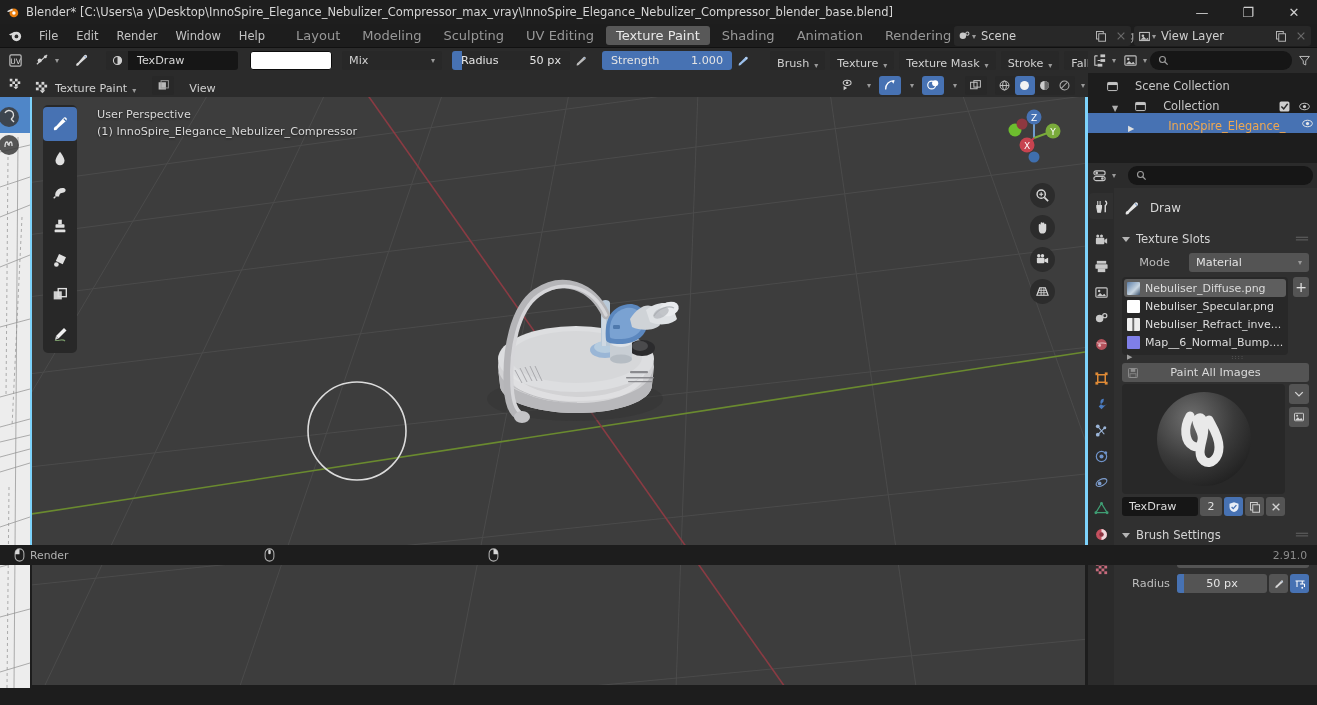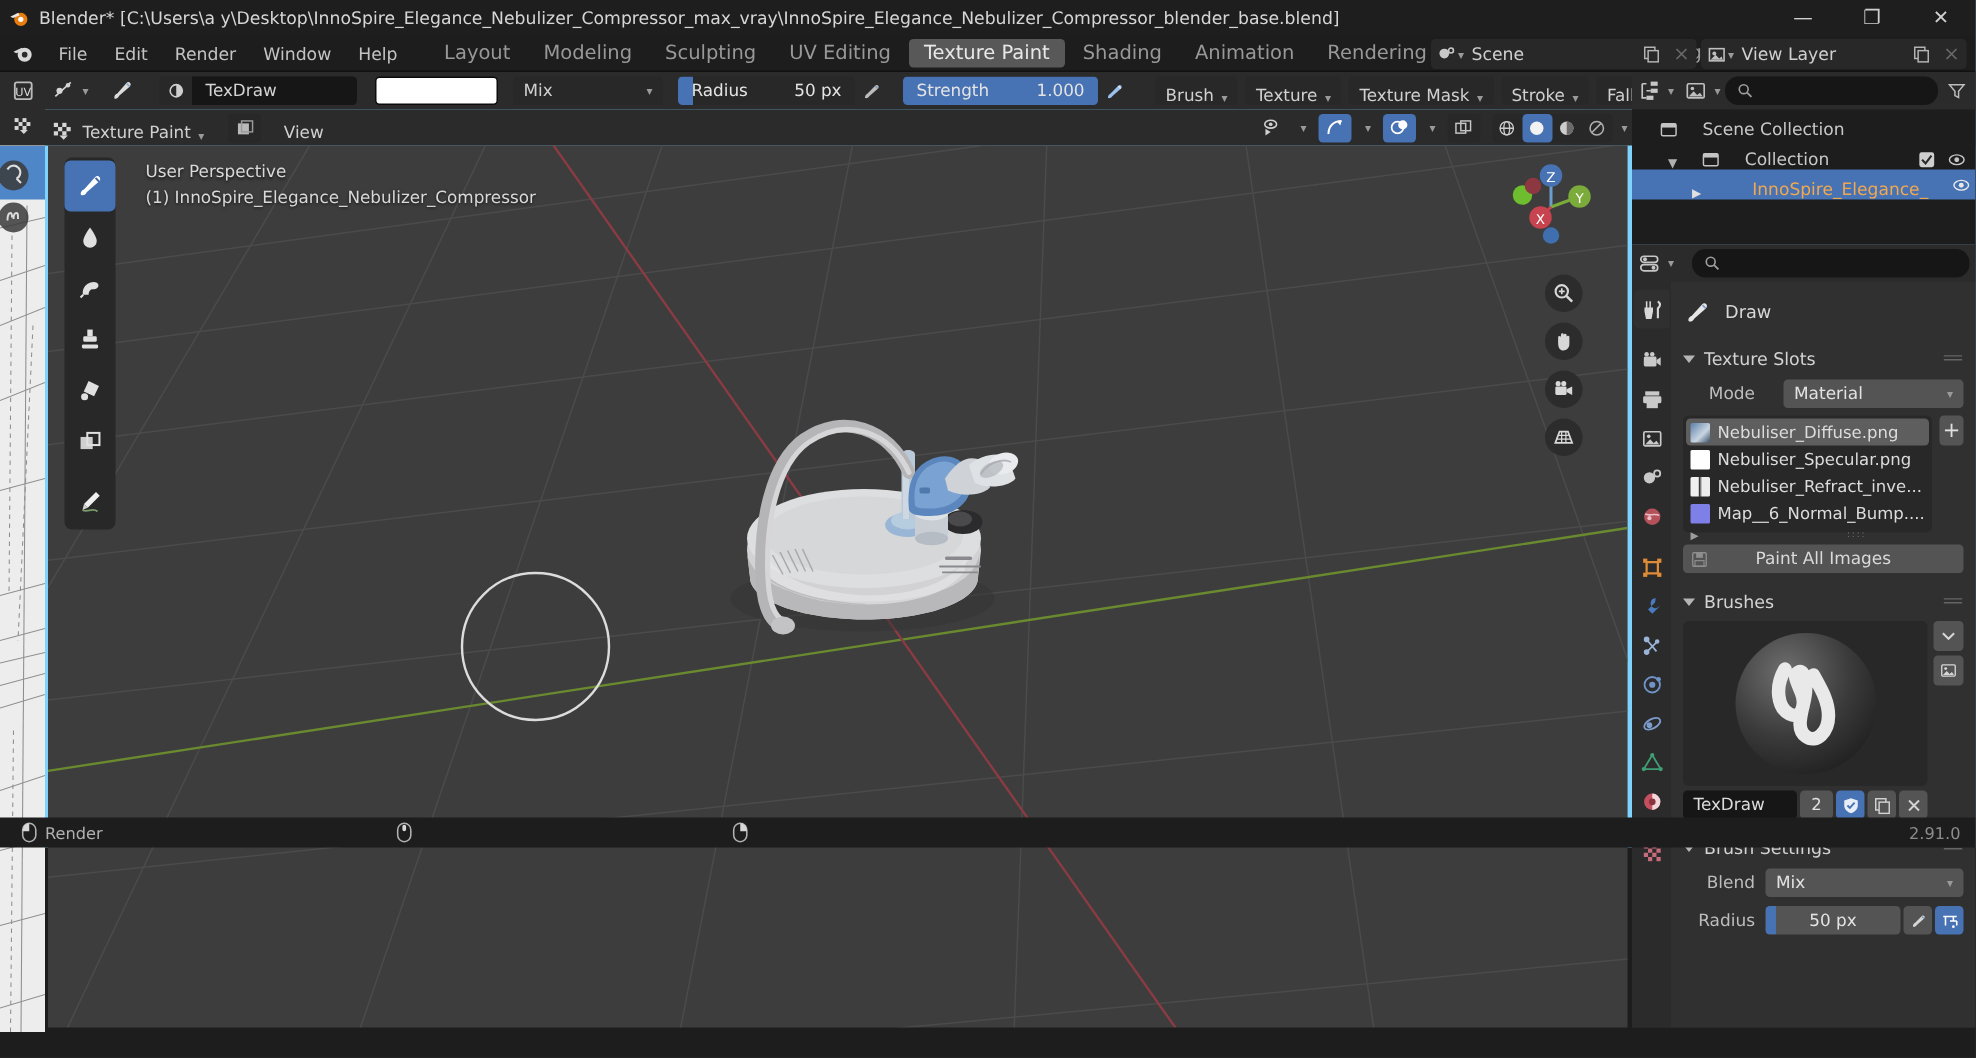--- a/index.html
+++ b/index.html
@@ -939,27 +939,20 @@
         <span style="position:absolute;left:5px;display:flex;align-items:center;">
           <svg width="12" height="12" viewBox="0 0 16 16">
               <rect x="2" y="2" width="12" height="12" rx="1" fill="none" stroke="#8e8e8e" stroke-width="1.2"></rect>
               <rect x="5" y="2" width="6" height="4.5" fill="#8e8e8e"></rect>
               <rect x="4" y="9" width="8" height="5" fill="none" stroke="#8e8e8e" stroke-width="1"></rect>
             </svg>
         </span>
         <span>Paint All Images</span>
       </div>
 
-      <div class="pnl-title" style="margin-top:8px;">
-        <div class="tri"></div>
-        <span>Brushes</span>
-        <svg class="grip" viewBox="0 0 16 8">
-            <path d="M1 2h14M1 5h14" stroke="#9a9a9a" stroke-width="1.1"></path>
-          </svg>
-      </div>
 
       <div style="display:flex;margin-top:2px;">
         <div style="flex:1;">
           <div class="brushprev">
             <div class="brushball">
               <svg width="94" height="94" viewBox="0 0 94 94" style="position:absolute;left:0;top:0;">
                 <path d="M33 24 C26 36 28 50 36 54 C44 58 47 48 44 40 C41 32 38 28 42 26 C46 24 48 34 46 44 C44 54 40 64 47 69 C54 74 62 66 62 55 C62 44 55 34 52 28" fill="none" stroke="#e9e9e9" stroke-width="9" stroke-linecap="round" stroke-linejoin="round"></path>
               </svg>
             </div>
           </div>

